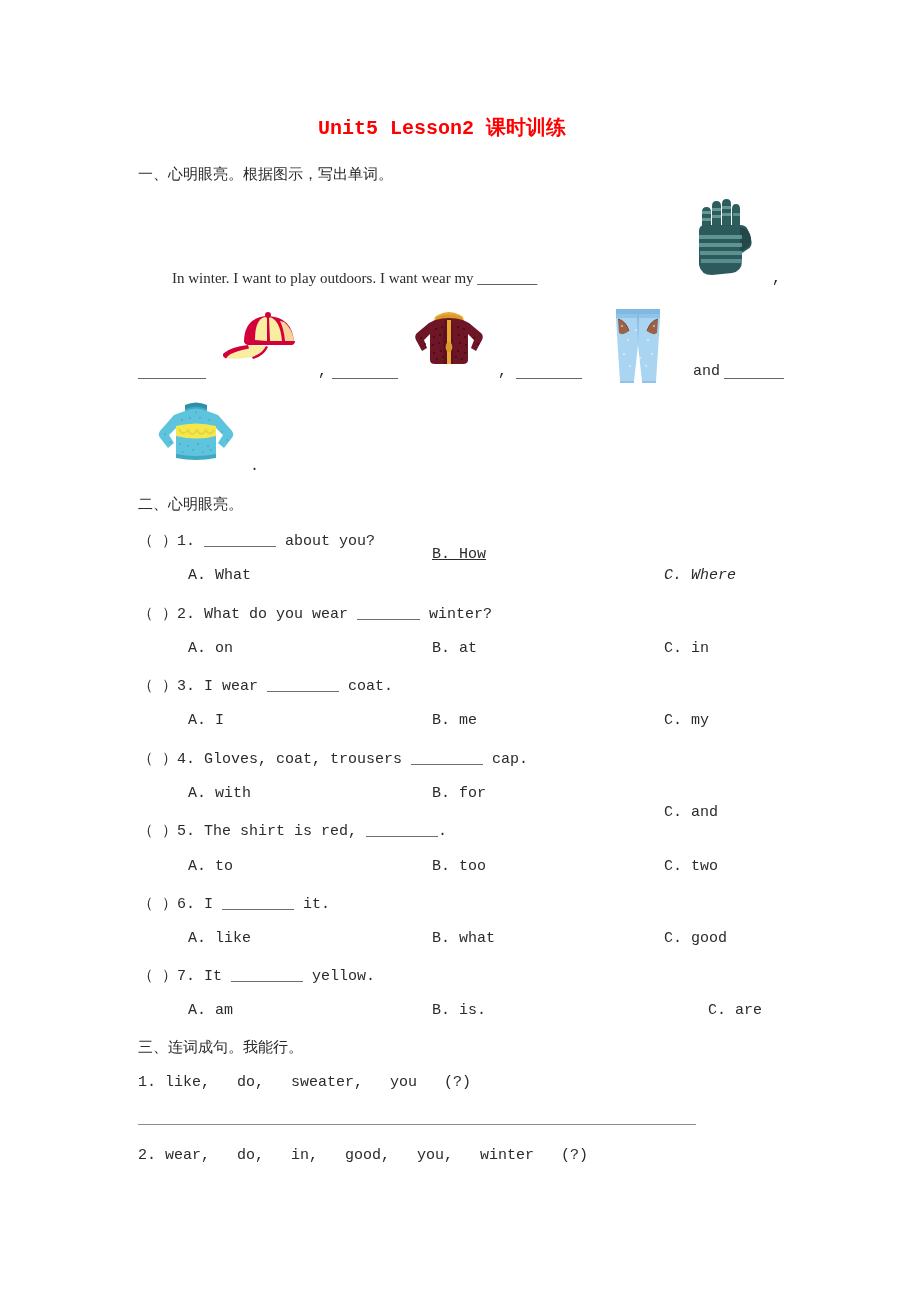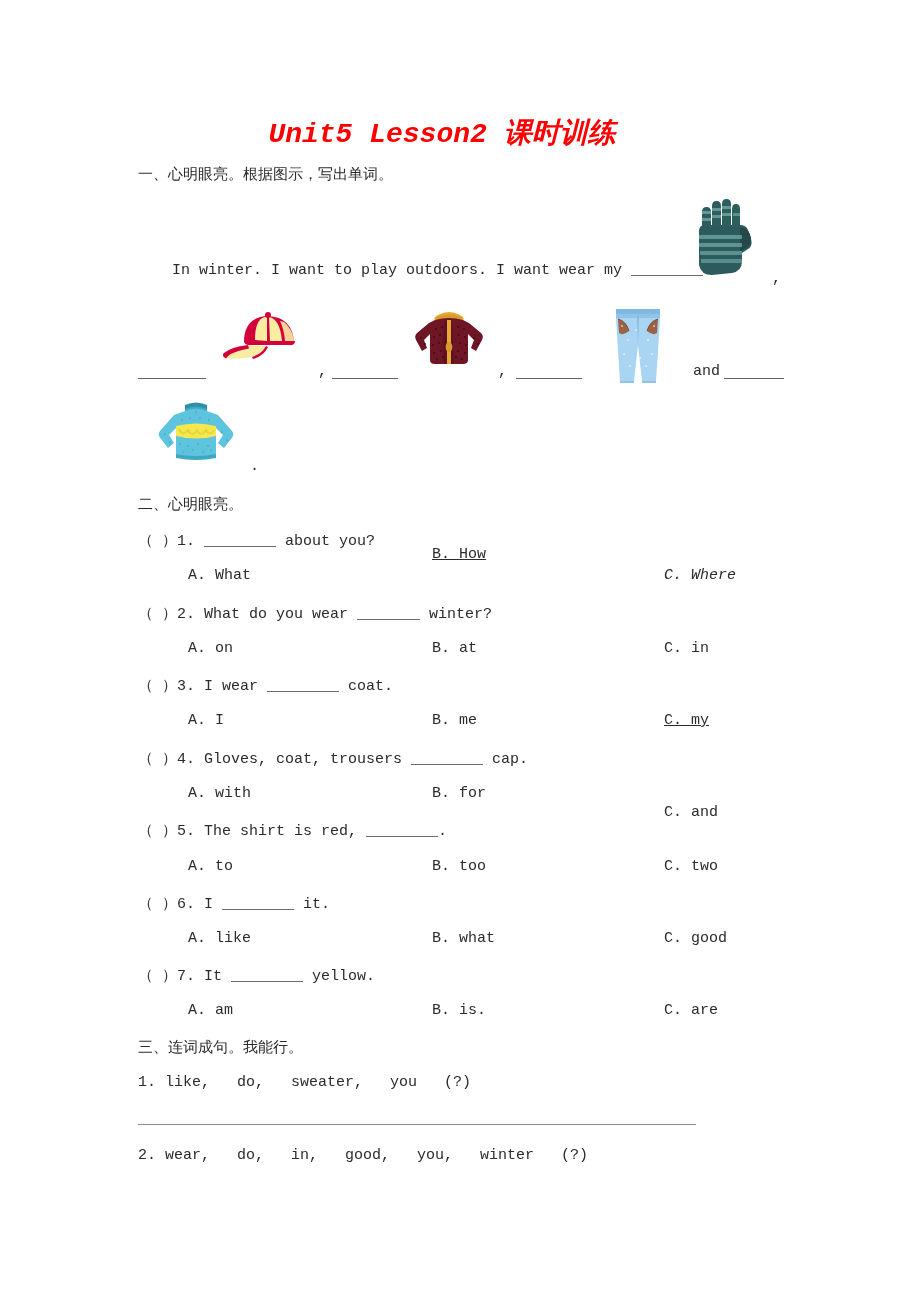--- a/index.html
+++ b/index.html
@@ -23,26 +23,25 @@
     height: 1302px;
   }
 
   
   .doc-title {
     position: absolute;
     left: 0; top: 114px;
     width: 884px;
     text-align: center;
     font-family: "Liberation Mono", monospace;
-    font-size: 28px;
+    font-size: 20px;
     font-weight: bold;
     color: #ff0000;
     letter-spacing: 0px;
     white-space: nowrap;
-    font-style: italic;
   }
   .doc-title .cn {
     font-family: "DejaVu Sans", sans-serif;
     font-weight: bold;
   }
 
   
   .section-head {
     position: absolute;
     font-family: "DejaVu Sans", sans-serif;
@@ -69,21 +68,22 @@
   .answer-rule {
     position: absolute;
     border-bottom: 1px solid #8b8b95;
     height: 0;
   }
 
   
   #ex1-sentence {
     position: absolute;
     left: 172px;
-    top: 262px;
+    top: 270px;
+    font-family: Liberation Serif, serif;
   }
   #ex1-comma1 { position: absolute; left: 772px; top: 270px; }
   #ex1-comma2 { position: absolute; left: 318px; top: 363px; }
   #ex1-comma3 { position: absolute; left: 498px; top: 363px; }
   #ex1-and    { position: absolute; left: 693px; top: 363px; }
   #ex1-period { position: absolute; left: 250px; top: 458px; }
 
   
   .pic { position: absolute; }
   .pic svg { display: block; }
@@ -273,41 +273,41 @@
   <div class="mono opt opt-c" style="top:567px;font-style:italic;">C. Where</div>
 
   <div class="mono q-line" style="top:604px;"><span class="paren">（ ）</span><span>2.</span> <span>What do you wear _______ winter?</span></div>
   <div class="mono opt opt-a" style="top:640px;">A. on</div>
   <div class="mono opt opt-b" style="top:640px;">B. at</div>
   <div class="mono opt opt-c" style="top:640px;">C. in</div>
 
   <div class="mono q-line" style="top:676px;"><span class="paren">（ ）</span><span>3.</span> <span>I wear ________ coat.</span></div>
   <div class="mono opt opt-a" style="top:712px;">A. I</div>
   <div class="mono opt opt-b" style="top:712px;">B. me</div>
-  <div class="mono opt opt-c" style="top:712px;text-decoration:underline;">C. my</div>
+  <div class="mono opt opt-c" style="top:712px;">C. my</div>
 
   <div class="mono q-line" style="top:749px;"><span class="paren">（ ）</span><span>4.</span> <span>Gloves, coat, trousers ________ cap.</span></div>
   <div class="mono opt opt-a" style="top:785px;">A. with</div>
   <div class="mono opt opt-b" style="top:785px;">B. for</div>
   <div class="mono opt opt-c" style="top:785px;margin-top:19px;">C. and</div>
 
   <div class="mono q-line" style="top:821px;"><span class="paren">（ ）</span><span>5.</span> <span>The shirt is red, ________.</span></div>
   <div class="mono opt opt-a" style="top:858px;">A. to</div>
   <div class="mono opt opt-b" style="top:858px;">B. too</div>
   <div class="mono opt opt-c" style="top:858px;">C. two</div>
 
   <div class="mono q-line" style="top:894px;"><span class="paren">（ ）</span><span>6.</span> <span>I ________ it.</span></div>
   <div class="mono opt opt-a" style="top:930px;">A. like</div>
   <div class="mono opt opt-b" style="top:930px;">B. what</div>
   <div class="mono opt opt-c" style="top:930px;">C. good</div>
 
   <div class="mono q-line" style="top:966px;"><span class="paren">（ ）</span><span>7.</span> <span>It ________ yellow.</span></div>
   <div class="mono opt opt-a" style="top:1002px;">A. am</div>
   <div class="mono opt opt-b" style="top:1002px;">B. is.</div>
-  <div class="mono opt opt-c" style="top:1002px;">C. are</div>
+  <div class="mono opt opt-c" style="top:1002px;margin-left:44px;">C. are</div>
 
   <div class="section-head" style="top:1038px;">三、连词成句。我能行。</div>
 
   <div class="mono q-line" style="top:1074px;"><span>1.</span> <span>like,   do,   sweater,   you   (?)</span></div>
 
   <div class="answer-rule" style="left:138px; top:1124px; width:558px;"></div>
 
   <div class="mono q-line" style="top:1147px;"><span>2.</span> <span>wear,   do,   in,   good,   you,   winter   (?)</span></div>
 
 </div>

